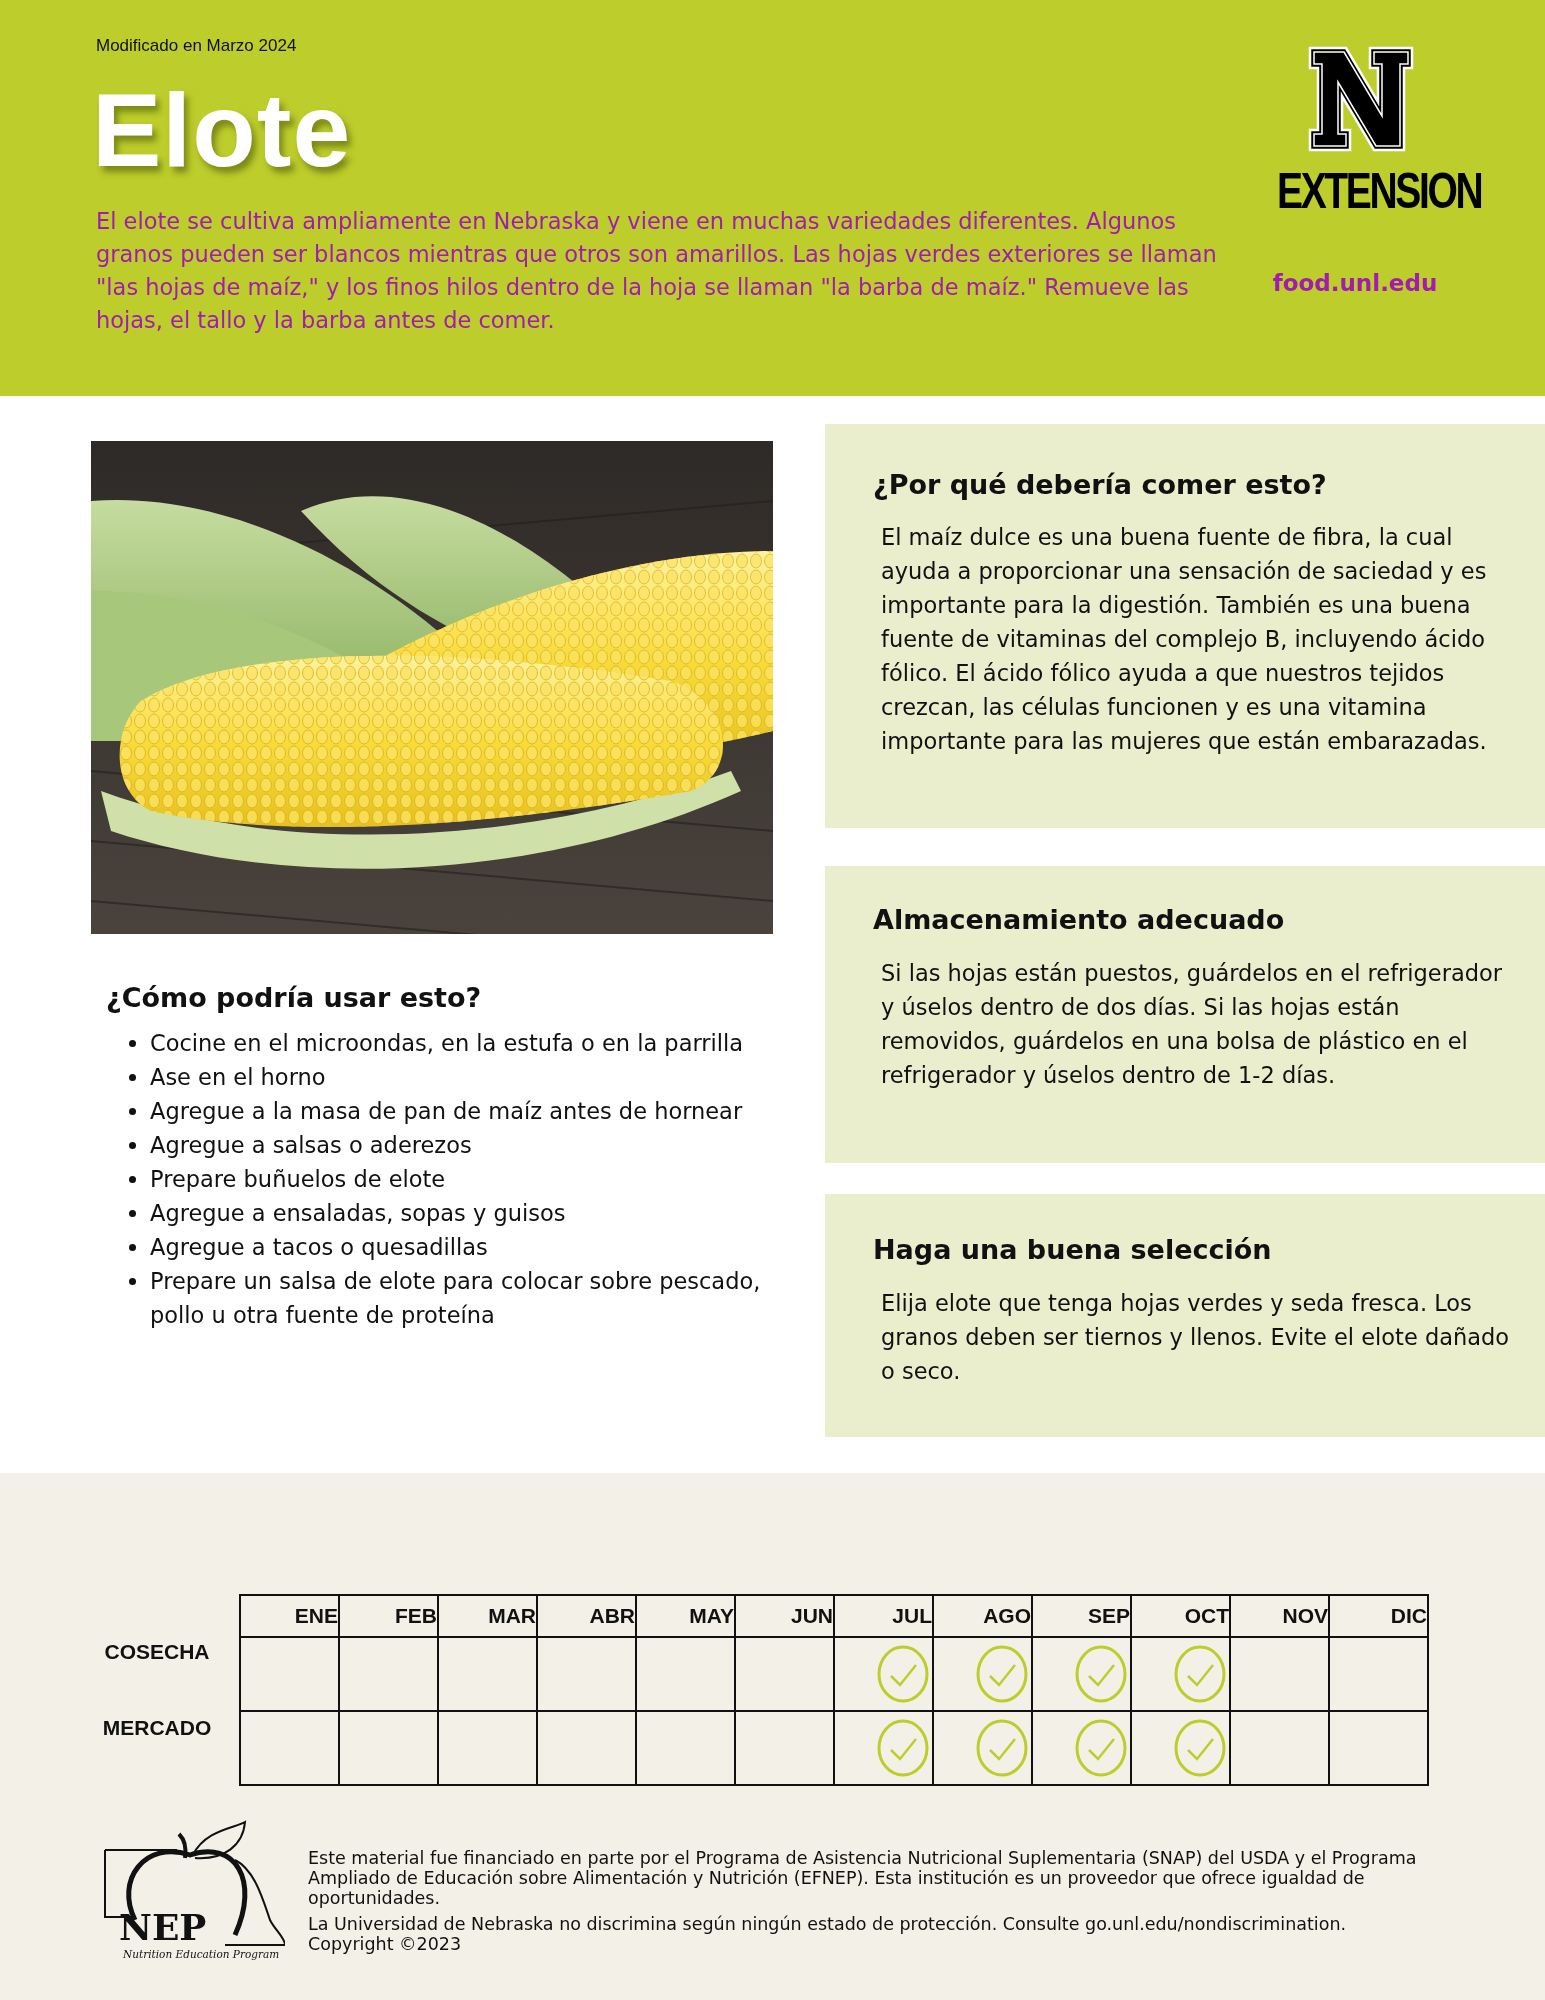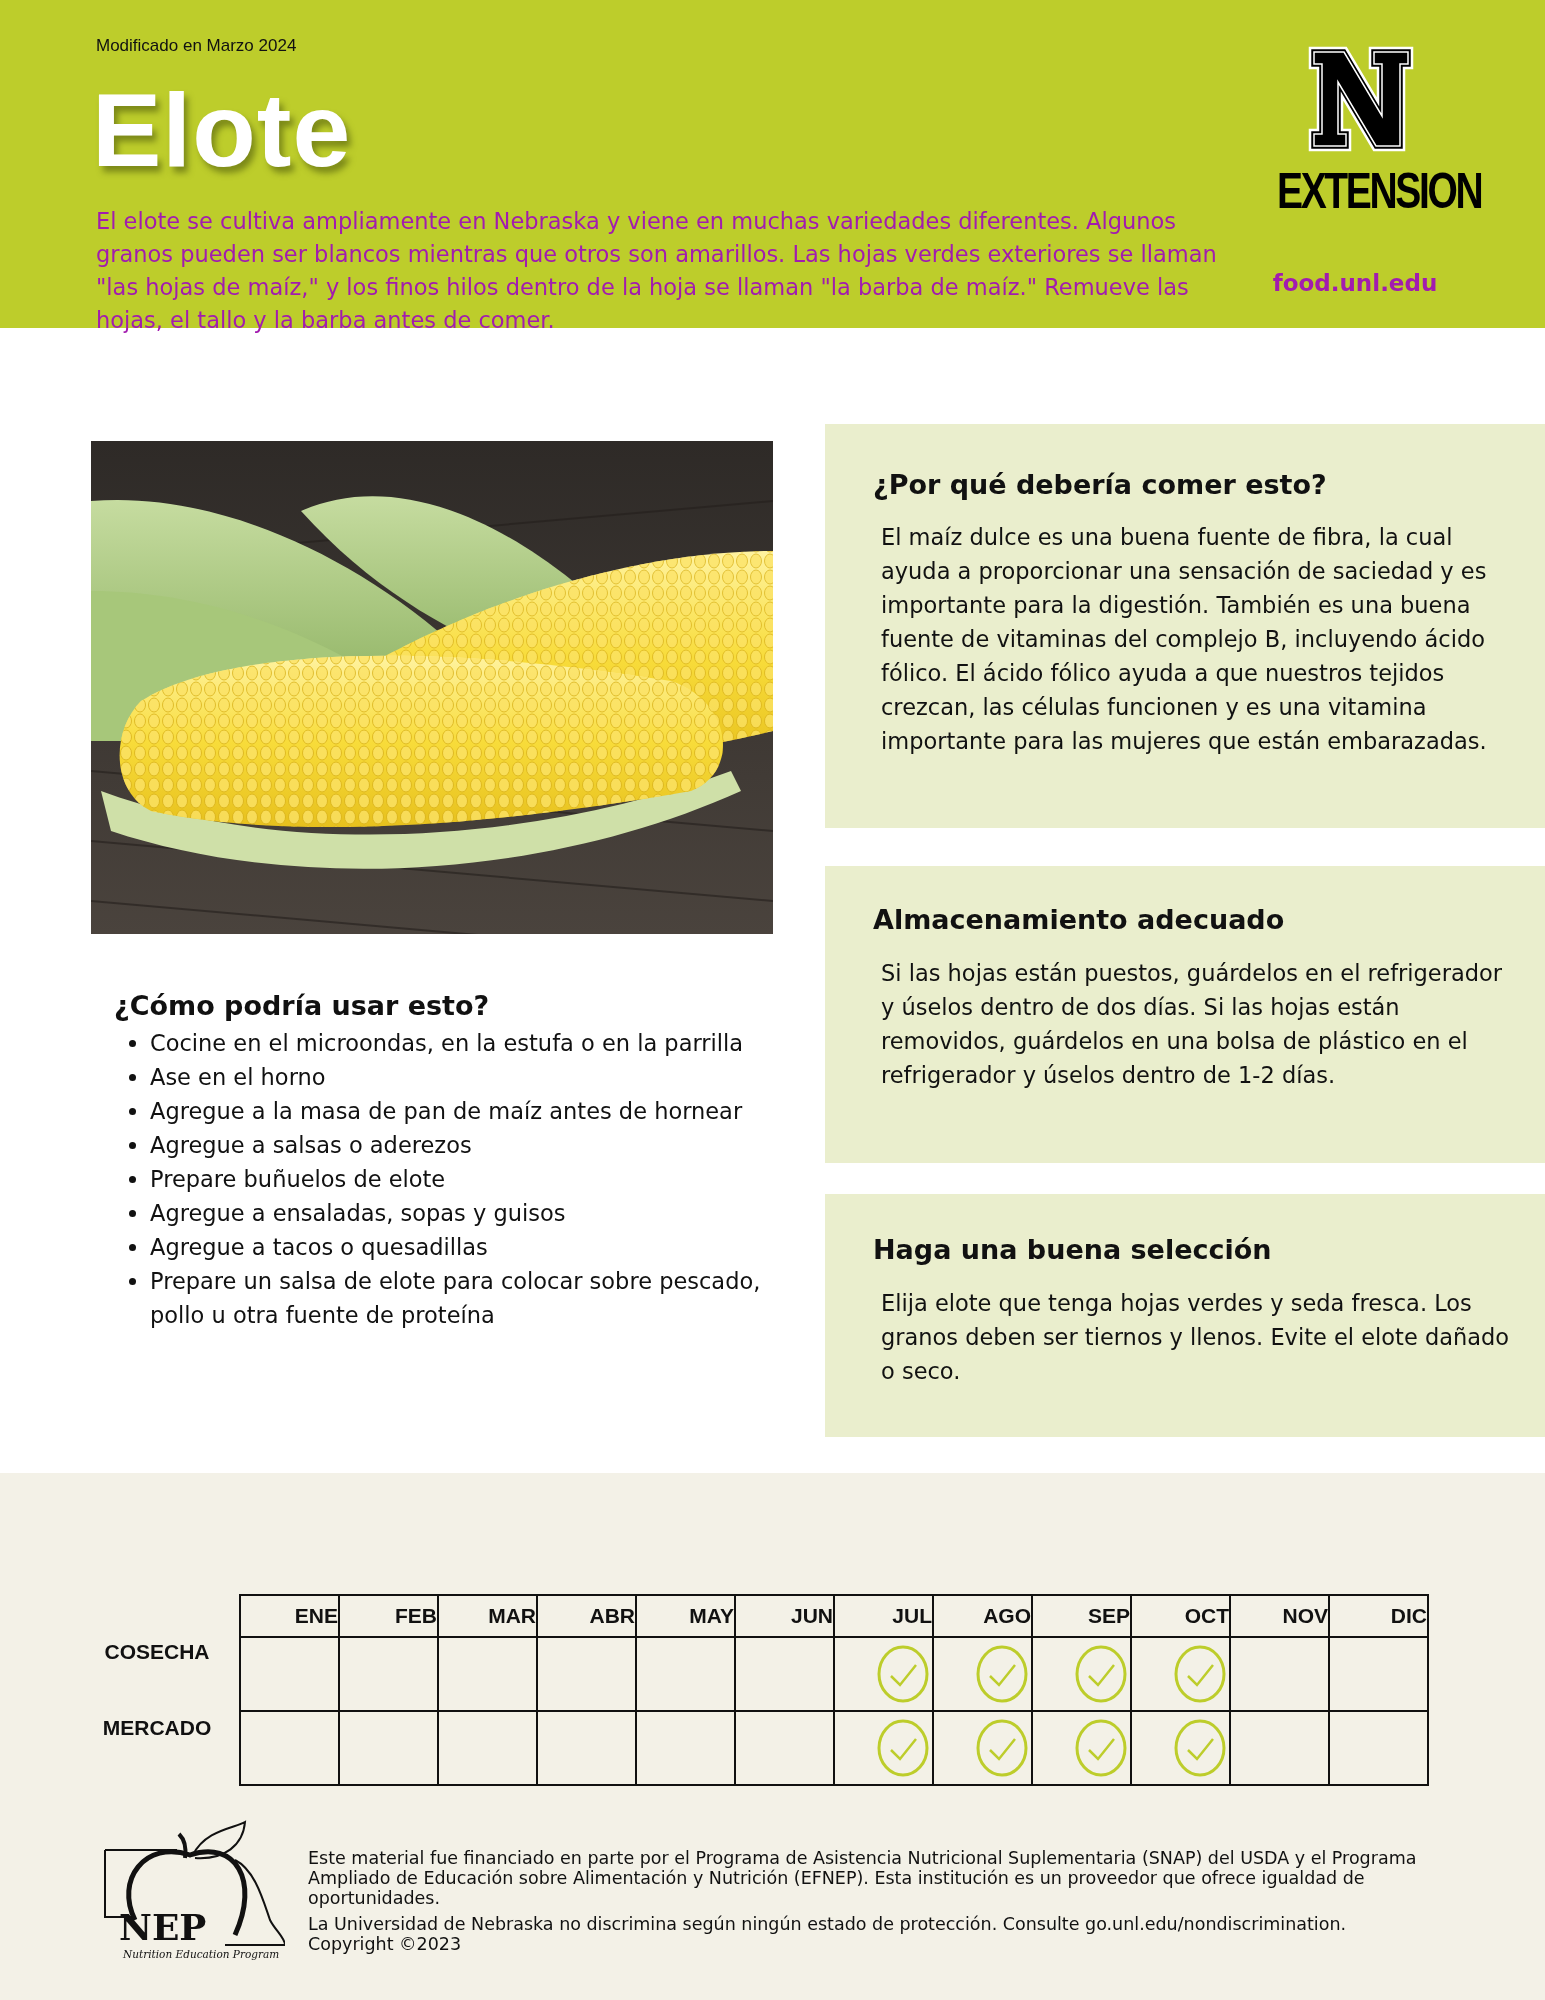--- a/index.html
+++ b/index.html
@@ -1,32 +1,32 @@
 <!DOCTYPE html>
 <html><head>
 <meta charset="utf-8">
 <style>
   html, body { margin:0; padding:0; }
   body { width:1545px; height:2000px; position:relative; background:#ffffff; font-family:"DejaVu Sans", sans-serif; color:#111; overflow:hidden; }
-  .header { position:absolute; left:0; top:0; width:1545px; height:328px; background:#bdcd2b; }
+  .header { position:absolute; left:0; top:0; width:1545px; height:396px; background:#bdcd2b; }
   .modified { position:absolute; left:96px; top:36px; font-size:17px; color:#111; font-family:"Liberation Sans", sans-serif; }
   .title { position:absolute; left:92px; top:78px; font-size:104px; font-weight:bold; color:#fff; font-family:"Liberation Sans", sans-serif; letter-spacing:1px; text-shadow:4px 6px 6px rgba(70,80,10,0.55); line-height:1;text-align:right; }
   .intro { position:absolute; left:96px; top:205px; width:1140px; font-size:22.5px; line-height:33px; color:#a21caf; font-family:"DejaVu Sans", sans-serif; }
   .logo { position:absolute; left:1255px; top:40px; width:200px; }
   .logo-n { position:absolute; left:53px; top:6px; width:106px; height:106px; }
   .logo-ext { position:absolute; left:0; top:122px; width:200px; text-align:center; font-family:"Liberation Sans", sans-serif; font-weight:bold; font-size:50px; letter-spacing:-3px; transform:scaleX(0.78); transform-origin:center; color:#000; }
   .site { position:absolute; left:1255px; top:270px; width:200px; text-align:center; font-size:23px; font-weight:bold; color:#a21caf; }
 
   .photo { position:absolute; left:91px; top:441px; width:682px; height:493px; overflow:hidden; background:#3a3430; }
 
   .card { position:absolute; left:825px; width:720px; background:#eaeecd; }
   .card h2 { position:absolute; left:48px; margin:0; font-size:27px; font-weight:bold; color:#111; font-family:"DejaVu Sans", sans-serif; }
   .card p { position:absolute; left:48px; margin:8px; width:630px; font-size:22.5px; line-height:34px; color:#111; }
 
-  .uses-title { position:absolute; left:106px; top:982px; margin:8px; font-size:27px; font-weight:bold; }
+  .uses-title { position:absolute; left:106px; top:982px; margin:0; font-size:27px; font-weight:bold; }
   .uses-list { position:absolute; left:106px; top:1026px; width:640px; margin:0; padding:0 0 0 44px; font-size:22.5px; line-height:34px; list-style:disc; }
   .uses-list li { padding-left:0; }
 
   .season { position:absolute; left:0; top:1473px; width:1545px; height:527px; background:#f3f1e7; }
   .season-title { position:absolute; left:96px; top:52px; margin:0; font-size:27px; font-weight:bold; }
   .grid { position:absolute; left:239px; top:121px; border-collapse:collapse; }
   .grid th, .grid td { border:2.5px solid #111; width:97px; padding:0; text-align:right; }
   .grid th { height:40px; font-size:21px; font-weight:bold; font-family:"Liberation Sans", sans-serif; }
   .grid td { height:72px; }
   .row-label { position:absolute; font-size:21px; font-weight:bold; font-family:"Liberation Sans", sans-serif; text-align:center; width:130px; }

